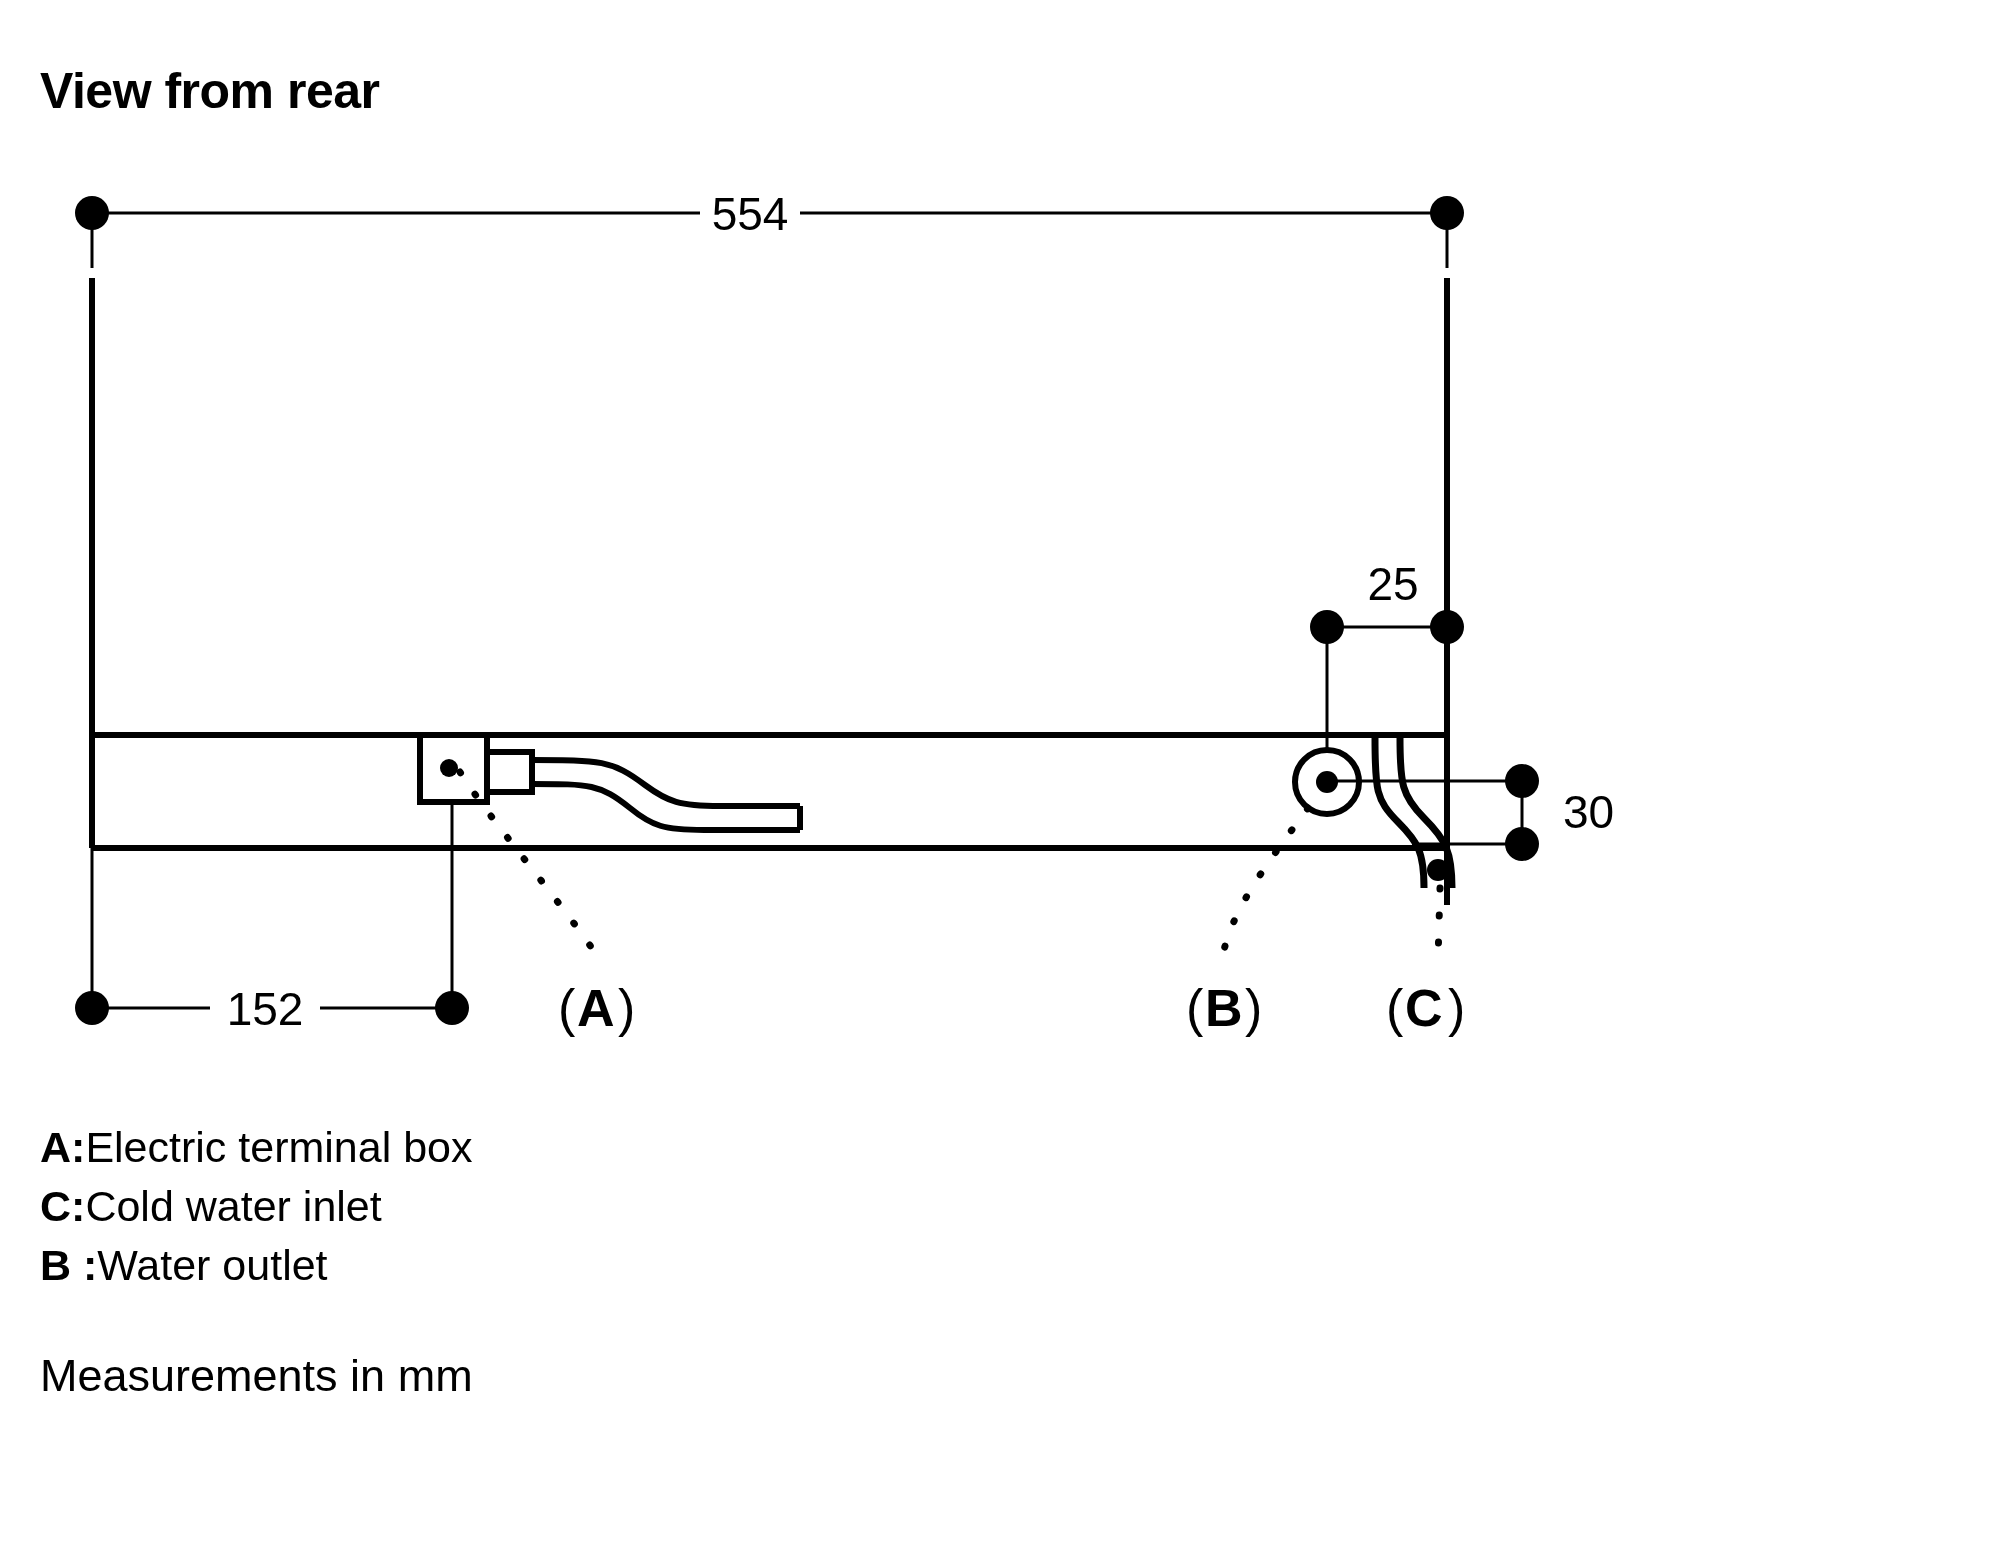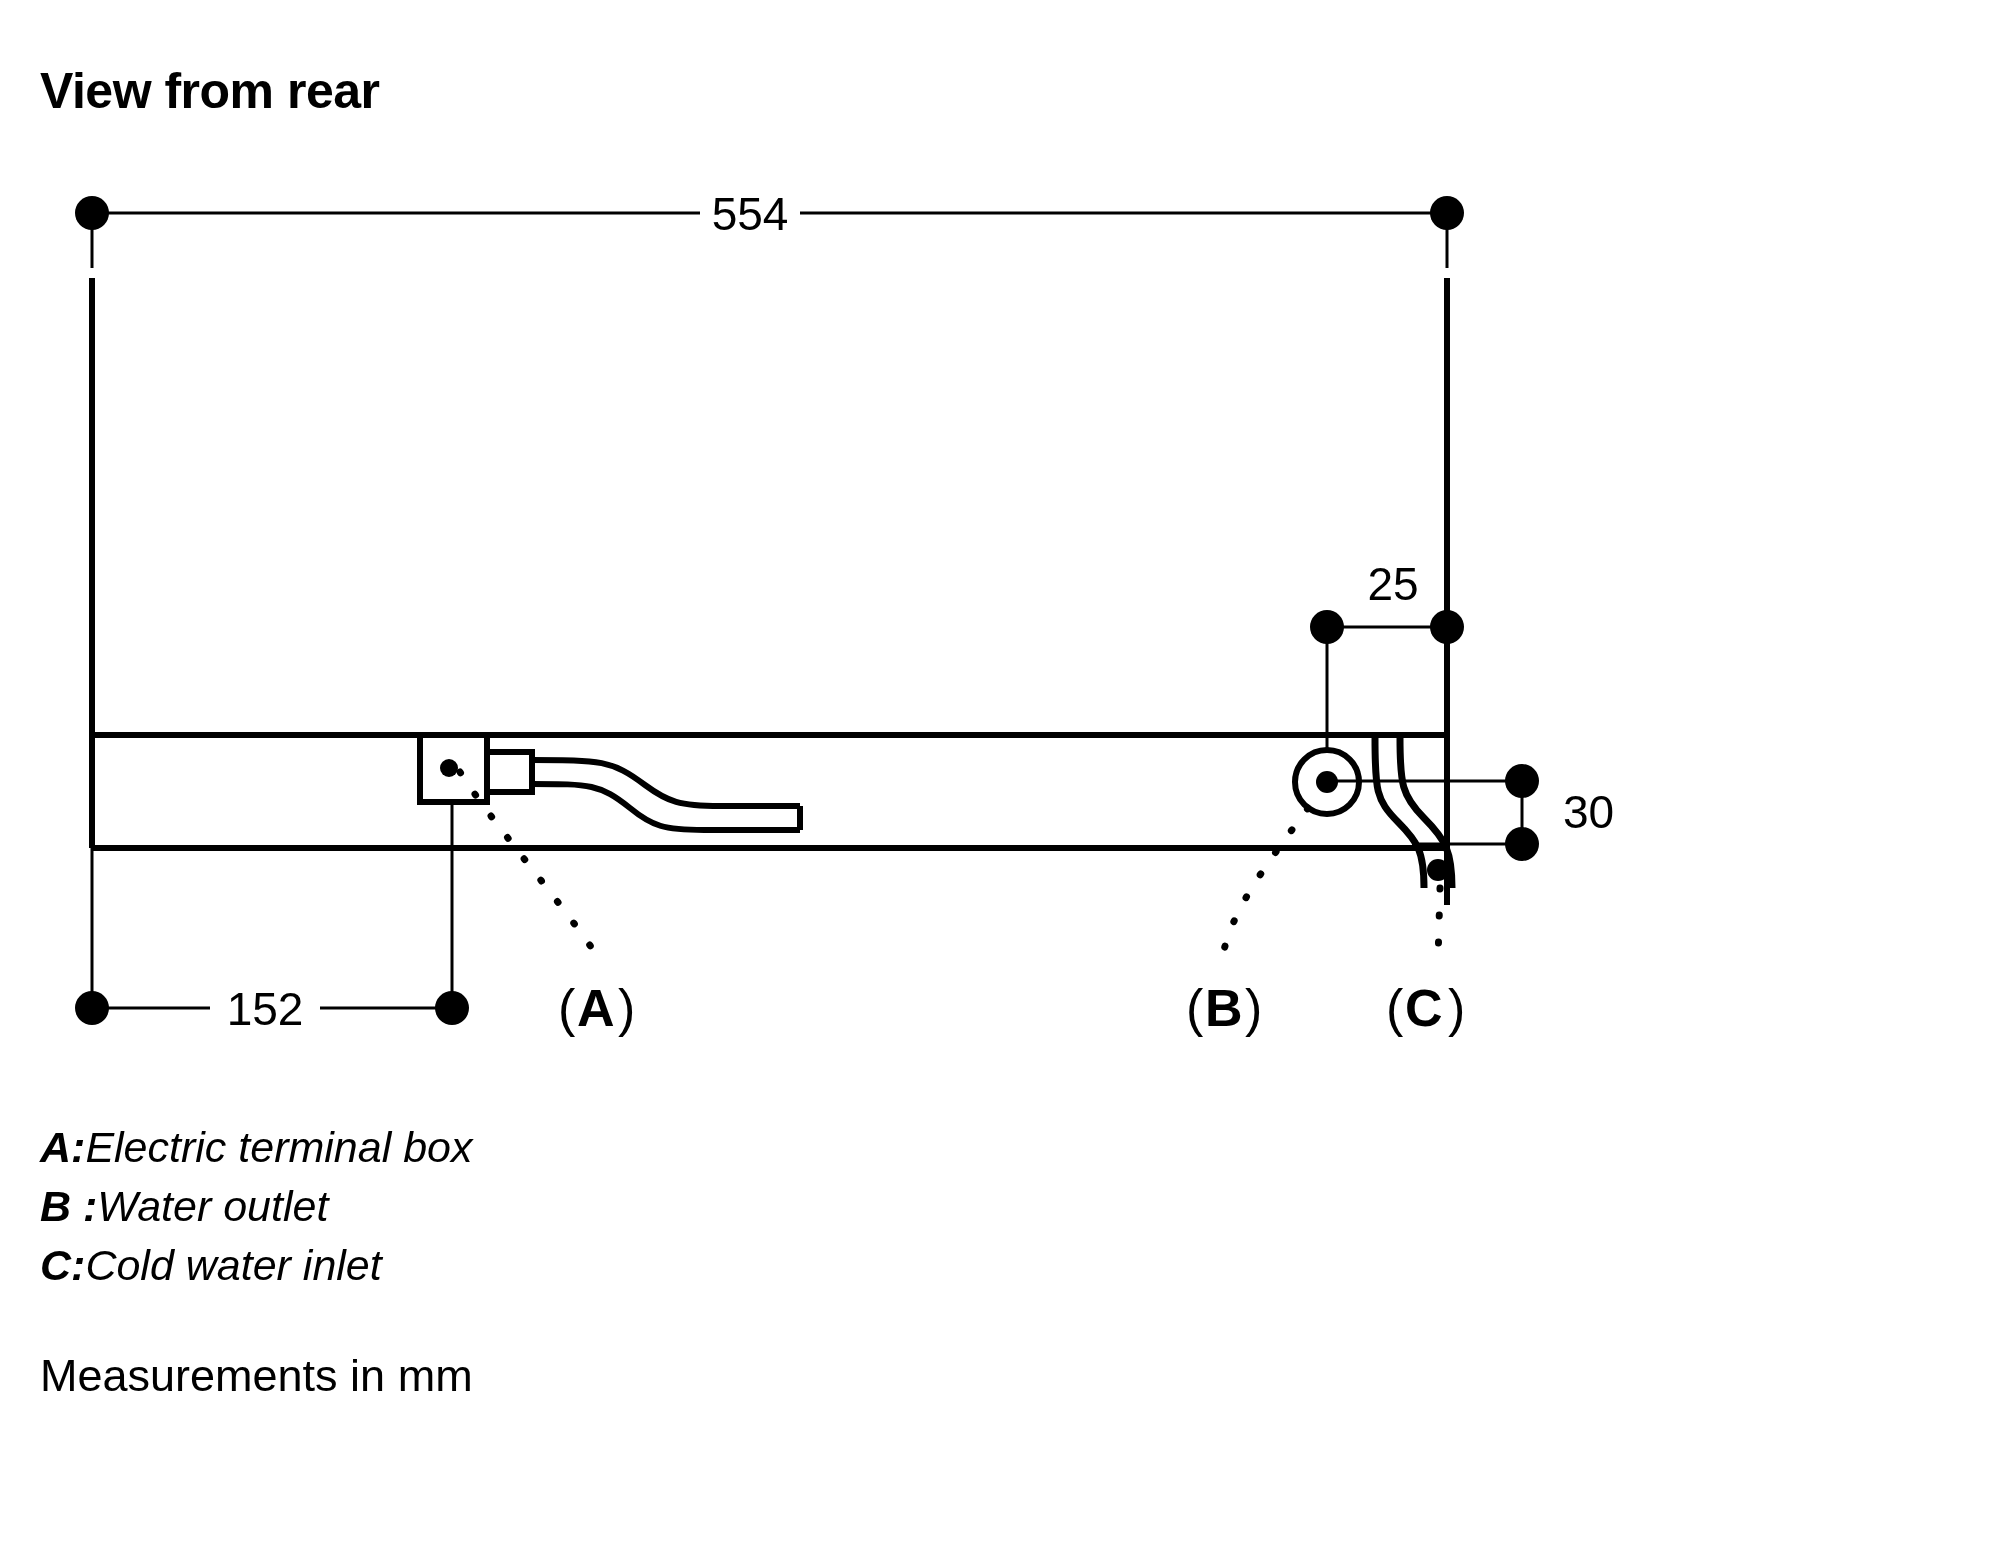--- a/index.html
+++ b/index.html
@@ -41,21 +41,20 @@
     position: absolute;
     left: 40px;
     top: 1118px;
     font-size: 43px;
     line-height: 59px;
     white-space: nowrap;
   }
   .legend-row {
     display: block;
     white-space: pre;
-    font-style: italic;
   }
   .legend-key {
     font-weight: bold;
   }
   .units {
     position: absolute;
     left: 40px;
     top: 1350px;
     font-size: 45px;
     white-space: nowrap;
@@ -178,19 +177,19 @@
     <g>
       <text class="ref-paren" x="1386" y="1026">(</text>
       <text class="ref-letter" x="1405" y="1026">C</text>
       <text class="ref-paren" x="1448" y="1026">)</text>
     </g>
 
   </svg>
 
   <div class="legend">
     <span class="legend-row"><span class="legend-key">A:</span><span>Electric terminal box</span></span>
+    <span class="legend-row"><span class="legend-key">C:</span><span>Cold water inlet</span></span>
     <span class="legend-row"><span class="legend-key">B :</span><span>Water outlet</span></span>
-    <span class="legend-row"><span class="legend-key">C:</span><span>Cold water inlet</span></span>
   </div>
 
   <div class="units">Measurements in mm</div>
 
 </div>
 
 </body></html>

